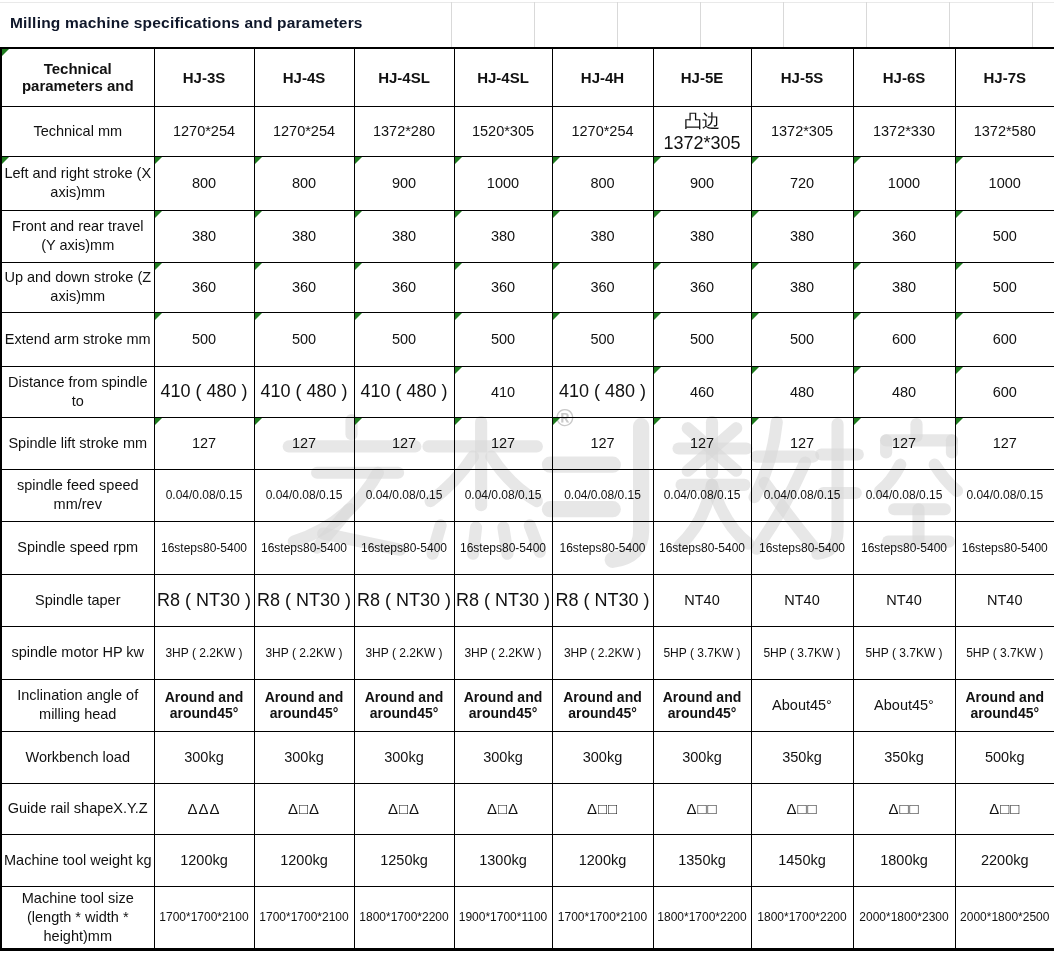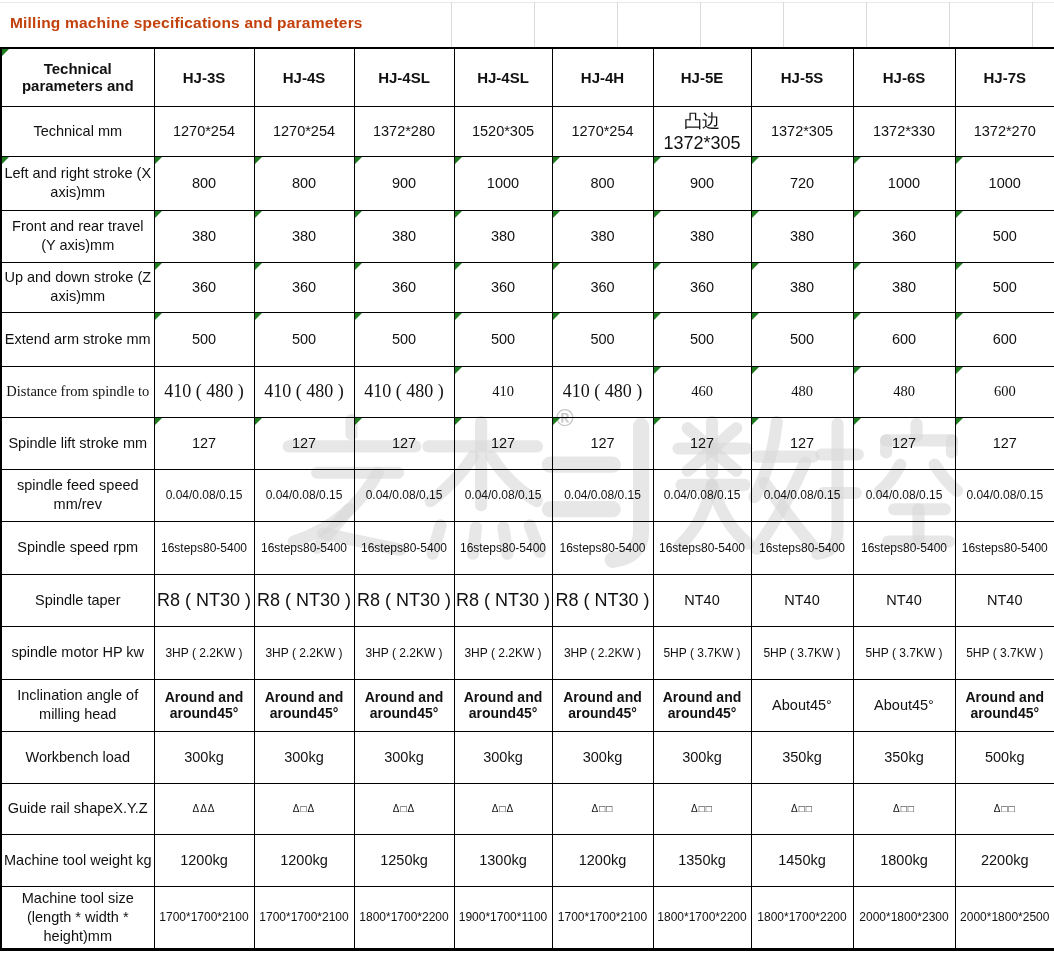--- a/index.html
+++ b/index.html
@@ -6,21 +6,21 @@
   body{
     width:1054px;height:955px;background:#ffffff;overflow:hidden;position:relative;
     font-family:"Liberation Sans","DejaVu Sans",sans-serif;color:#111;
   }
   .page{position:absolute;inset:0;}
   
   .vgrid{position:absolute;top:2px;height:45px;width:1px;background:#d9d9d9;z-index:0;}
   .hgrid{position:absolute;top:2px;left:0;width:1054px;height:1px;background:#e9e9e9;z-index:0;}
   .title{
     position:absolute;top:14px;left:10px;margin:0;z-index:2;
-    font-size:15.5px;font-weight:bold;color:#c2410c;letter-spacing:.2px;
+    font-size:15.5px;font-weight:bold;color:#0f172a;letter-spacing:.2px;
   }
   
   .watermark{position:absolute;left:278px;top:412px;width:710px;height:162px;z-index:0;}
   .watermark svg{display:block;}
   .wm-reg{
     position:absolute;left:278px;top:402px;z-index:0;
     font-size:24px;color:#c9c9c9;font-weight:bold;
   }
   
   table.spec{
@@ -32,21 +32,21 @@
   .spec th,.spec td{
     border:1px solid #000;text-align:center;vertical-align:middle;
     padding:0 1px;position:relative;overflow:hidden;background:transparent;
   }
   .spec th{font-size:15px;font-weight:bold;}
   .lbl{font-size:14.5px;line-height:19px;}
   .v-norm{font-size:14.5px;}
   .v-mid{font-size:18px;}
   .v-small{font-size:12px;}
   .v-tiny{font-size:14px;font-weight:bold;}
-  .v-rail{font-size:10px;letter-spacing:1px;}
+  .v-rail{font-size:15px;letter-spacing:1px;}
   
   .gt{
     position:absolute;top:0;left:0;width:0;height:0;display:block;
     border-top:7px solid #1e7b1e;border-right:7px solid transparent;
   }
 </style>
 </head>
 <body>
 
 <div class="page">
@@ -152,21 +152,21 @@
         <tr style="height: 50px;">
           <td class="lbl"><span>Technical mm</span></td>
           <td class="v-norm"><span>1270*254</span></td>
           <td class="v-norm"><span>1270*254</span></td>
           <td class="v-norm"><span>1372*280</span></td>
           <td class="v-norm"><span>1520*305</span></td>
           <td class="v-norm"><span>1270*254</span></td>
           <td class="v-mid"><span>凸边1372*305</span></td>
           <td class="v-norm"><span>1372*305</span></td>
           <td class="v-norm"><span>1372*330</span></td>
-          <td class="v-norm"><span>1372*270</span></td>
+          <td class="v-norm"><span>1372*580</span></td>
         </tr>
         <tr style="height: 54px;">
           <td class="lbl"><span>Left and right stroke (X axis)mm</span><i class="gt"></i></td>
           <td class="v-norm"><span>800</span><i class="gt"></i></td>
           <td class="v-norm"><span>800</span><i class="gt"></i></td>
           <td class="v-norm"><span>900</span><i class="gt"></i></td>
           <td class="v-norm"><span>1000</span><i class="gt"></i></td>
           <td class="v-norm"><span>800</span><i class="gt"></i></td>
           <td class="v-norm"><span>900</span><i class="gt"></i></td>
           <td class="v-norm"><span>720</span><i class="gt"></i></td>
@@ -202,21 +202,21 @@
           <td class="v-norm"><span>500</span><i class="gt"></i></td>
           <td class="v-norm"><span>500</span><i class="gt"></i></td>
           <td class="v-norm"><span>500</span><i class="gt"></i></td>
           <td class="v-norm"><span>500</span><i class="gt"></i></td>
           <td class="v-norm"><span>500</span><i class="gt"></i></td>
           <td class="v-norm"><span>500</span><i class="gt"></i></td>
           <td class="v-norm"><span>500</span><i class="gt"></i></td>
           <td class="v-norm"><span>600</span><i class="gt"></i></td>
           <td class="v-norm"><span>600</span><i class="gt"></i></td>
         </tr>
-        <tr style="height: 51px; font-family: Liberation Serif, serif;">
+        <tr style="height: 51px;">
           <td class="lbl"><span>Distance from spindle to</span></td>
           <td class="v-mid"><span>410 ( 480 )</span></td>
           <td class="v-mid"><span>410 ( 480 )</span></td>
           <td class="v-mid"><span>410 ( 480 )</span></td>
           <td class="v-norm"><span>410</span><i class="gt"></i></td>
           <td class="v-mid"><span>410 ( 480 )</span></td>
           <td class="v-norm"><span>460</span><i class="gt"></i></td>
           <td class="v-norm"><span>480</span><i class="gt"></i></td>
           <td class="v-norm"><span>480</span><i class="gt"></i></td>
           <td class="v-norm"><span>600</span><i class="gt"></i></td>

